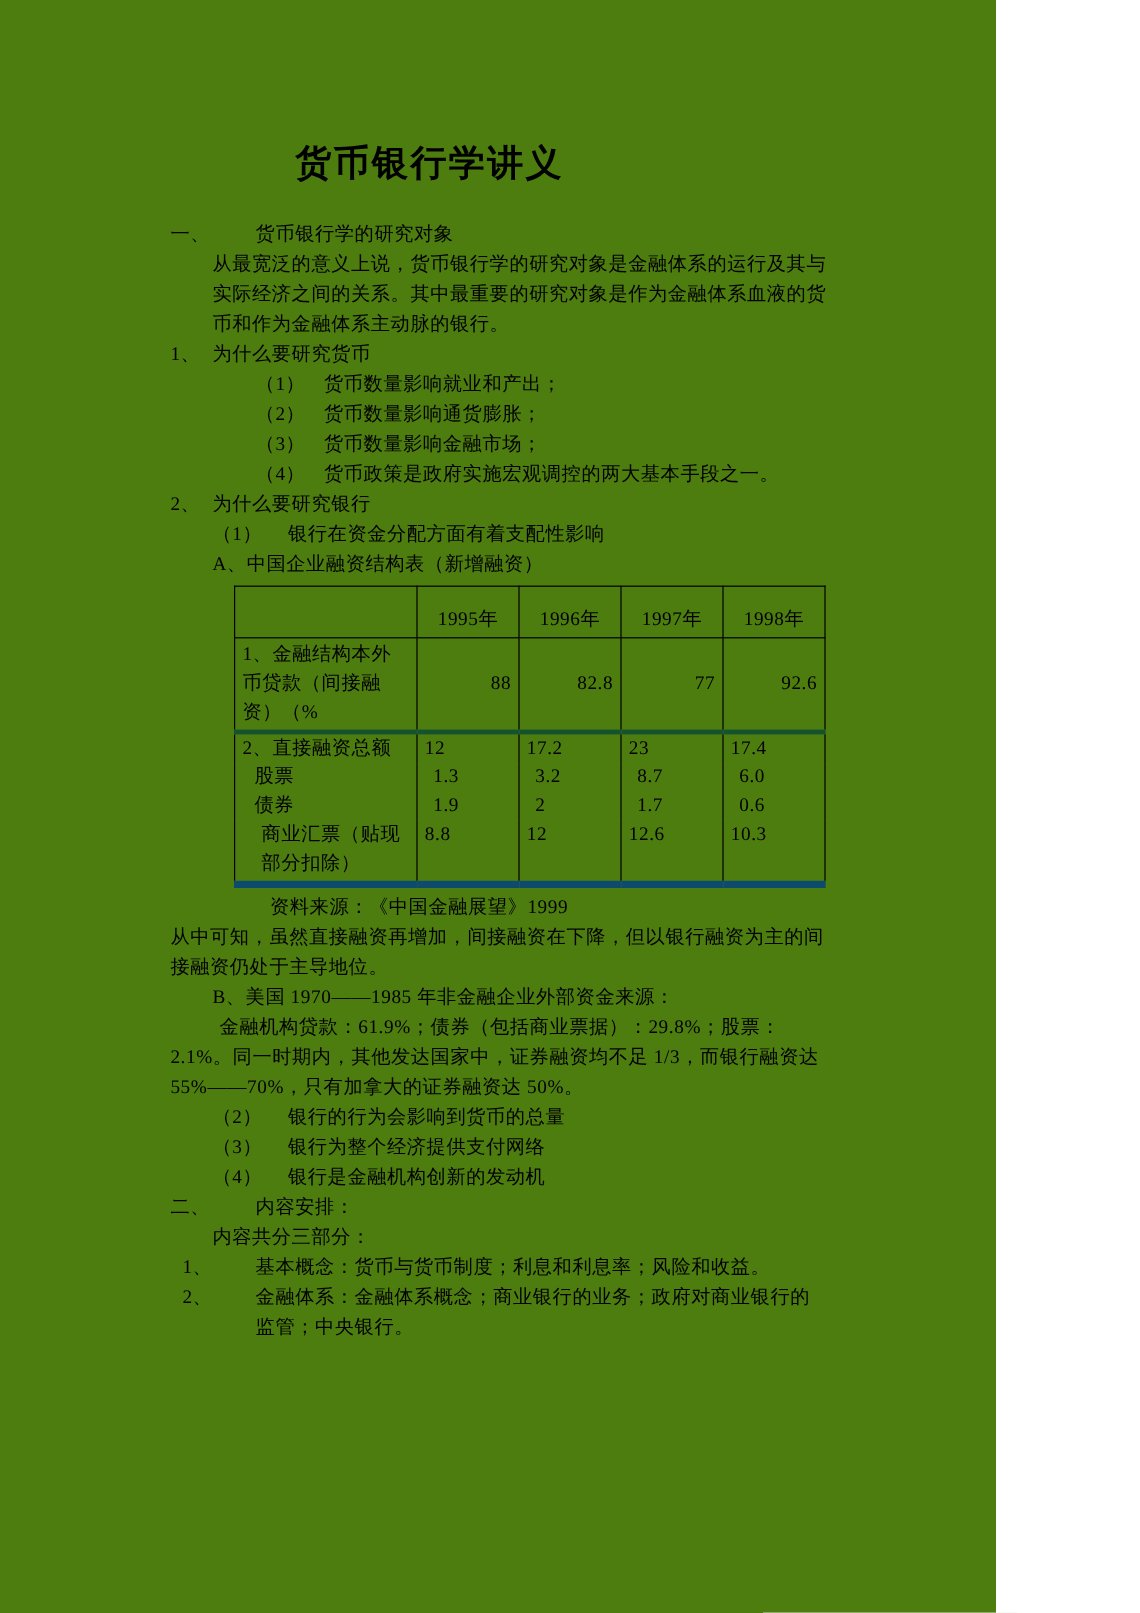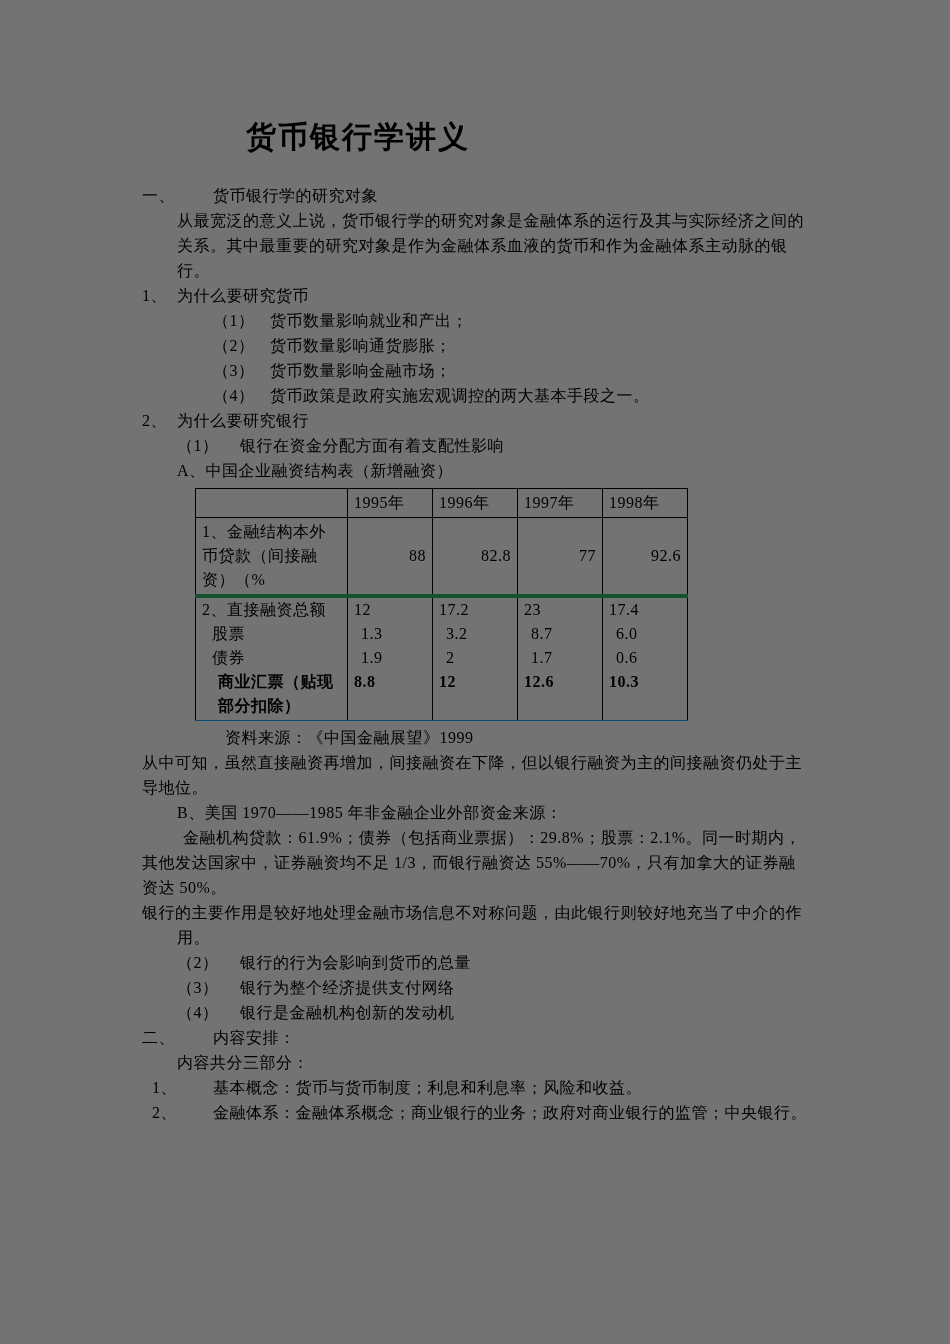--- a/index.html
+++ b/index.html
@@ -3,22 +3,22 @@
 <meta charset="utf-8">
 <style>
   * { margin:0; padding:0; box-sizing:border-box; }
   html, body { background:#ffffff; }
   body {
     width:950px; height:1344px;
     font-family:"Liberation Serif","DejaVu Serif",serif;
     color:#000;
   }
   .page {
-    width:950px; height:1344px;
-    background:#737373;
+    width:830px; height:1344px;
+    background:#4d7c0f;
     padding:118px 140px 0 142px;
     overflow:hidden;
   }
   .doc-title {
     font-size:30px; font-weight:700; line-height:38px;
     margin-left:104px; margin-bottom:27px; letter-spacing:2px;
   }
   .lecturer {
     font-size:22px; line-height:28px;
     margin-left:122px; margin-bottom:26px; letter-spacing:1px;
@@ -46,24 +46,24 @@
     font-size:16px; line-height:24px;
     table-layout:fixed;
   }
   .fin-table td {
     border-left:1px solid #000; border-right:1px solid #000;
     padding:0 6px; vertical-align:top;
     overflow:hidden;
   }
   .c-label { width:152px; }
   .c-val { width:85px; }
-  .t-head td { border-top:1px solid #000; border-bottom:1px solid #000; padding-top:2px; padding-bottom:2px; }
+  .t-head td { border-top:1px solid #000; border-bottom:1px solid #000; padding-top:16px; padding-bottom:2px;text-align:center; }
   .t-row1 td { border-bottom:4px solid #14532d; padding-top:2px; padding-bottom:2px; }
   .t-row1 .c-val { vertical-align:middle;text-align:right; }
-  .t-sub-last td { border-bottom:1px solid #0c4a6e; padding-bottom:2px;font-weight:bold; }
+  .t-sub-last td { border-bottom:6px solid #0c4a6e; padding-bottom:2px; }
   .lbl-ind1 { padding-left:16px !important; }
   .lbl-ind2 { padding-left:22px !important; }
   .v-ind .c-val { padding-left:13px; }
 </style>
 </head>
 <body>
 
 <div class="page">
 
   <div class="doc-title">货币银行学讲义</div>
@@ -165,21 +165,20 @@
     </div>
 
     <p class="para">从中可知，虽然直接融资再增加，间接融资在下降，但以银行融资为主的间接融资仍处于主导地位。</p>
 
     <div class="line ind35">
       <span class="txt">B、美国 1970——1985 年非金融企业外部资金来源：</span>
     </div>
 
     <p class="para indent41">金融机构贷款：61.9%；债券（包括商业票据）：29.8%；股票：2.1%。同一时期内，其他发达国家中，证券融资均不足 1/3，而银行融资达 55%——70%，只有加拿大的证券融资达 50%。</p>
 
-    <p class="para hang35">银行的主要作用是较好地处理金融市场信息不对称问题，由此银行则较好地充当了中介的作用。</p>
 
     <div class="line ind35">
       <span class="marker w63">（2）</span>
       <span class="txt">银行的行为会影响到货币的总量</span>
     </div>
     <div class="line ind35">
       <span class="marker w63">（3）</span>
       <span class="txt">银行为整个经济提供支付网络</span>
     </div>
     <div class="line ind35">

